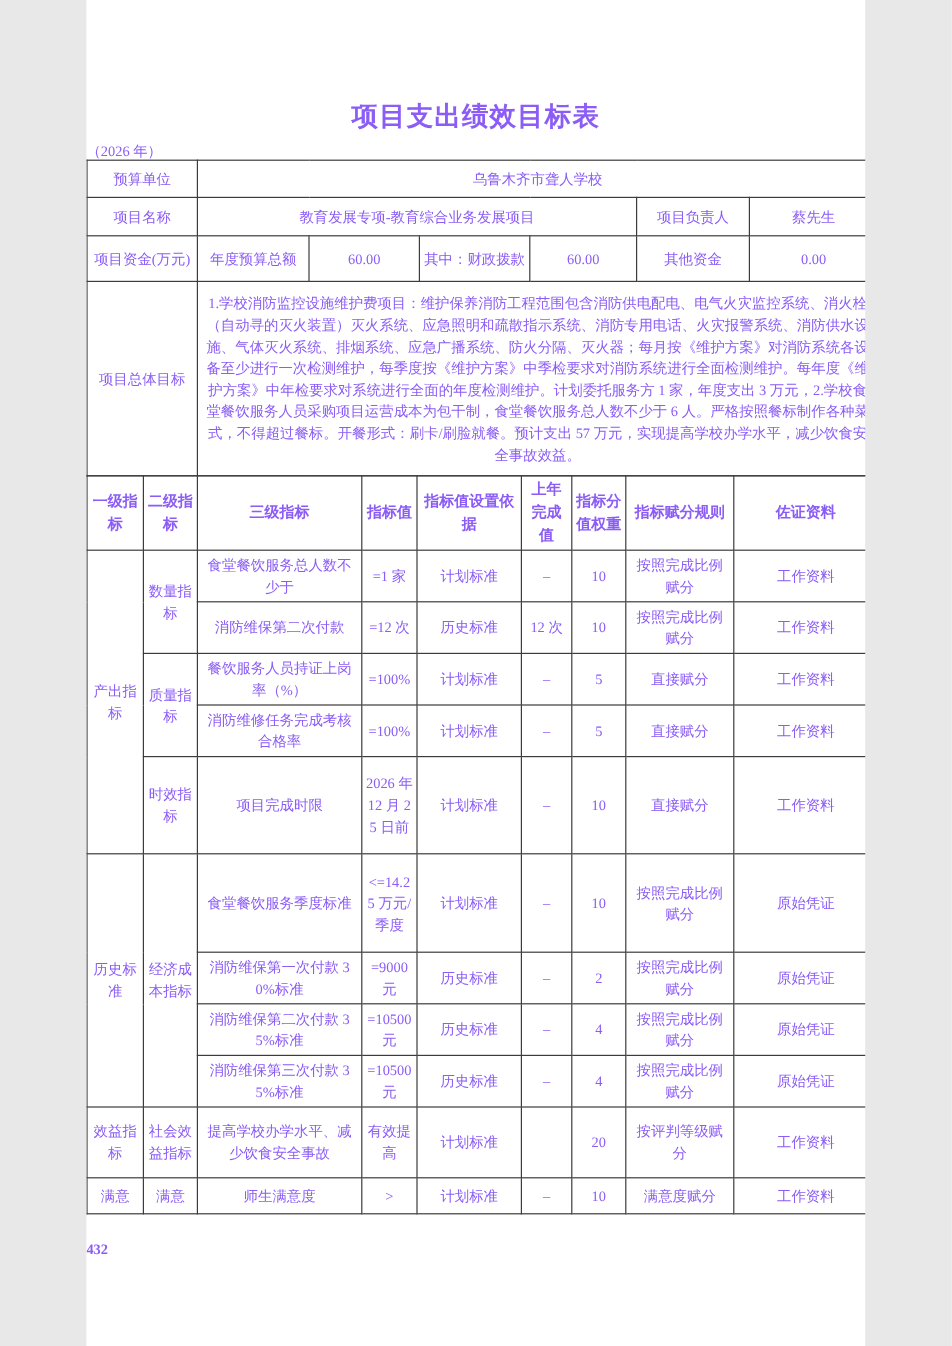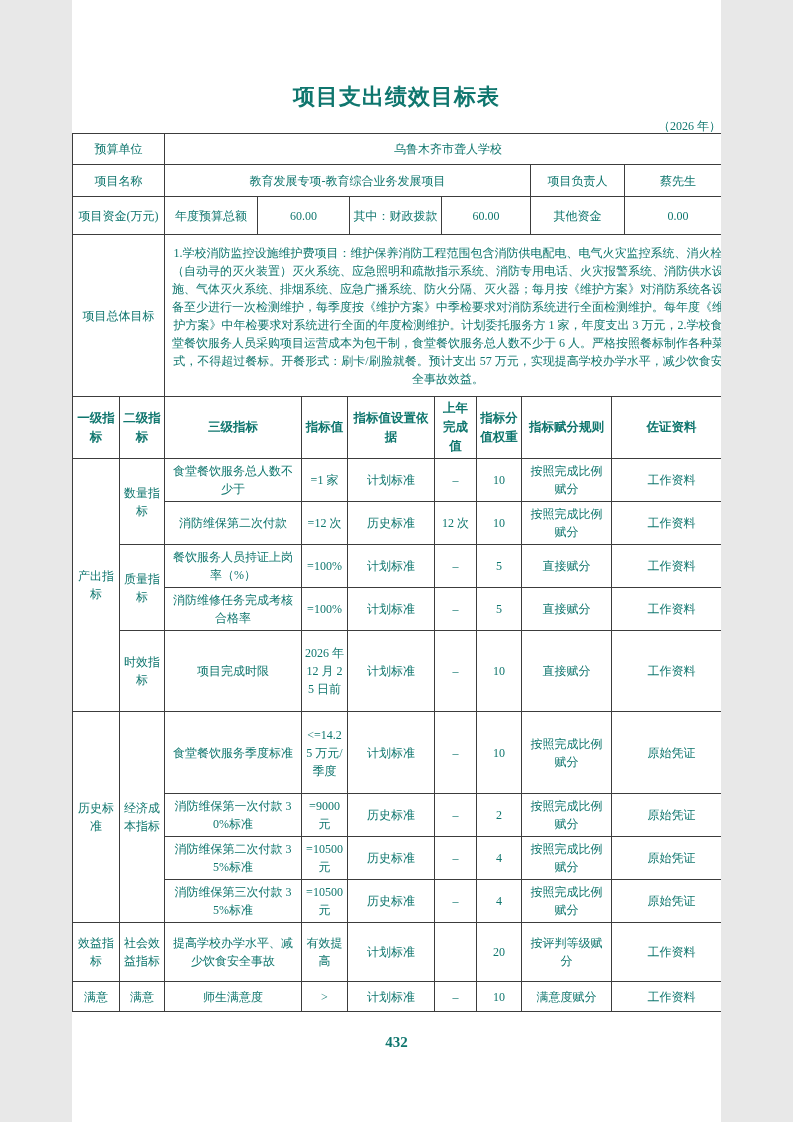--- a/index.html
+++ b/index.html
@@ -1,45 +1,45 @@
 <!DOCTYPE html>
 <html><head>
 <meta charset="utf-8">
 <style>
   html,body{margin:0;padding:0;background:#e8e8e8;}
   .page{
     width:649px;height:1122px;margin:0 auto;background:#ffffff;
-    font-family:"Liberation Serif", serif;color:#0f766e;position:relative;
+    font-family:"Liberation Serif", serif;color:#8b5cf6;position:relative;
     box-sizing:border-box;overflow:hidden;
   }
   .doc-title{
     padding-top:84px;text-align:center;font-size:22px;font-weight:bold;
     letter-spacing:1px;line-height:26px;
   }
   .doc-subtitle{
-    text-align:right;font-size:12px;margin-top:9px;line-height:14px;
+    text-align:left;font-size:12px;margin-top:9px;line-height:14px;
   }
   .tbl{
     border-collapse:collapse;table-layout:fixed;width:659px;
   }
   .tbl td,.tbl th{
     border:1px solid #3c3c3c;text-align:center;vertical-align:middle;
     font-size:12px;line-height:1.5;padding:2px 3px;word-break:break-all;
     font-weight:normal;
   }
   .lbl,.tbl th{font-weight:bold;font-size:12.5px;}
   .goal-cell{
     text-align:justify;padding:5px 9px;line-height:18px;font-size:12.5px;
   }
   .tbl2{margin-top:-1px;border-radius:28px;}
   .rh31{height:31px}.rh32{height:32px}.rh38{height:38px}.rh162{height:162px}
   .rh62{height:62px}.rh43{height:43px}.rh81{height:81px}.rh82{height:82px}
   .rh59{height:59px}.rh30{height:30px}
   .page-number{
-    text-align:center;font-size:15px;font-weight:bold;margin-top:22px;
+    text-align:left;font-size:12px;font-weight:bold;margin-top:22px;
   }
 </style>
 </head>
 <body>
 
 <div class="page">
 
   <div class="doc-title">项目支出绩效目标表</div>
   <div class="doc-subtitle">（2026 年）</div>
 

